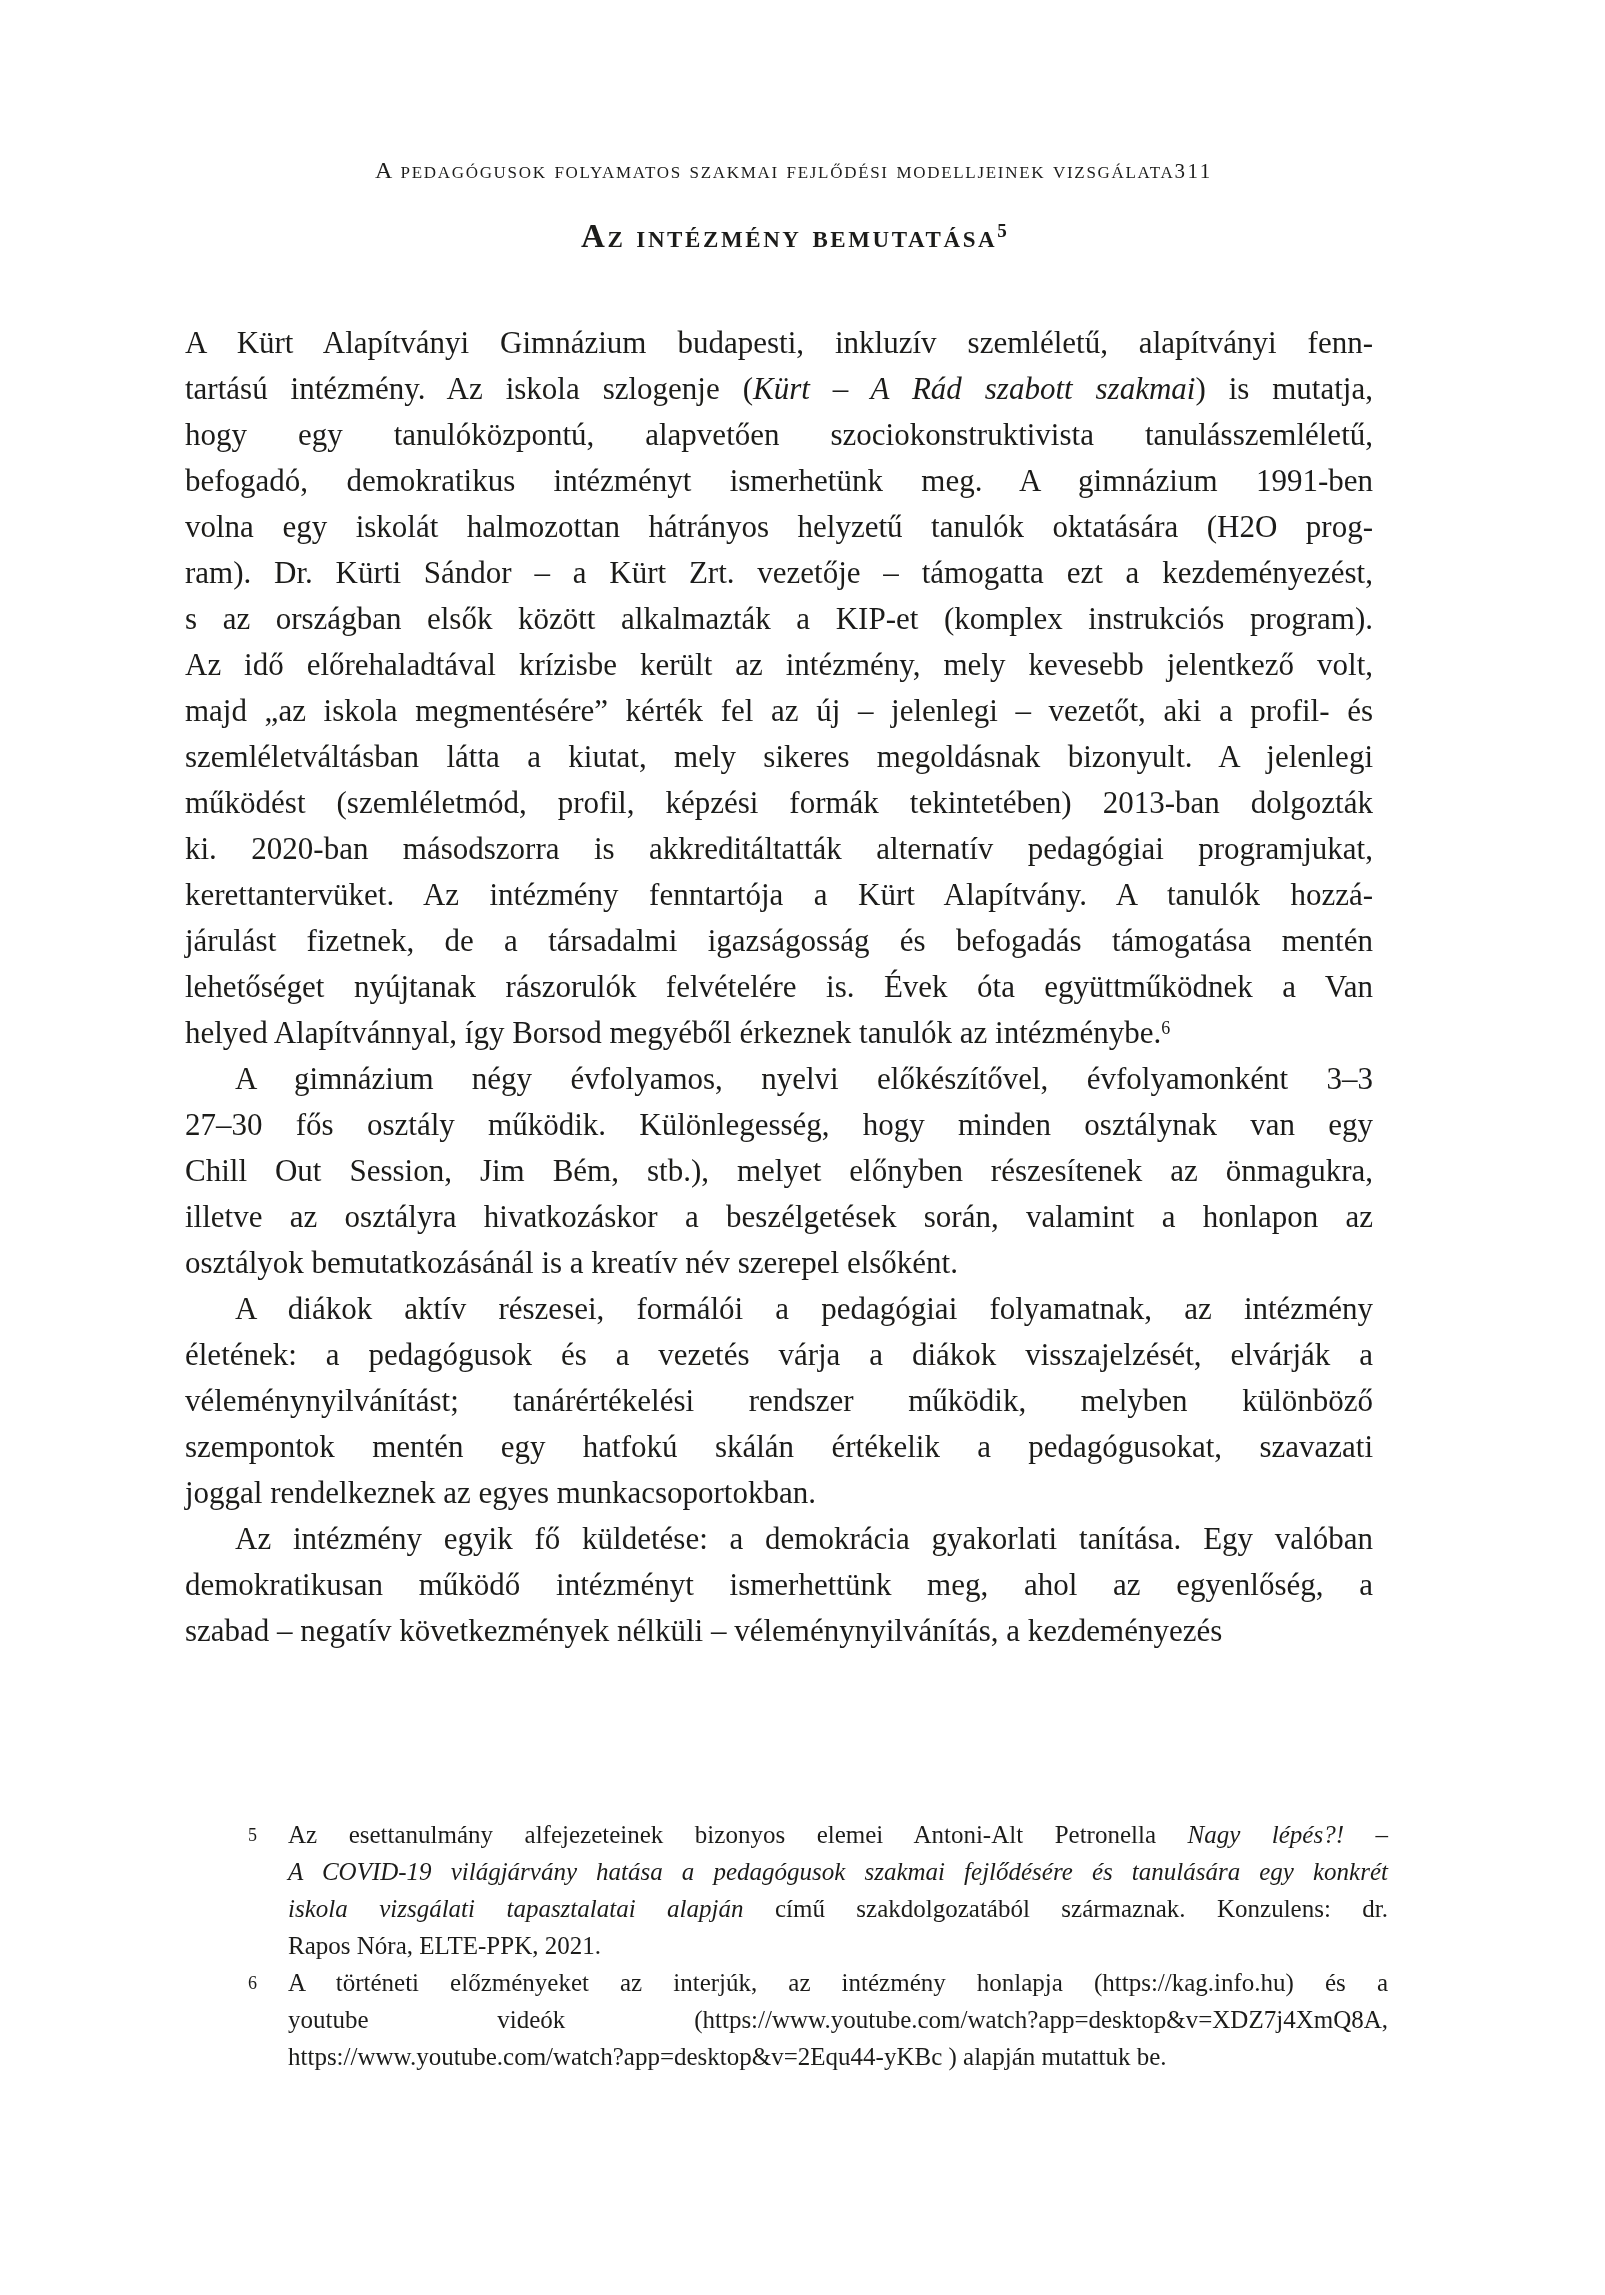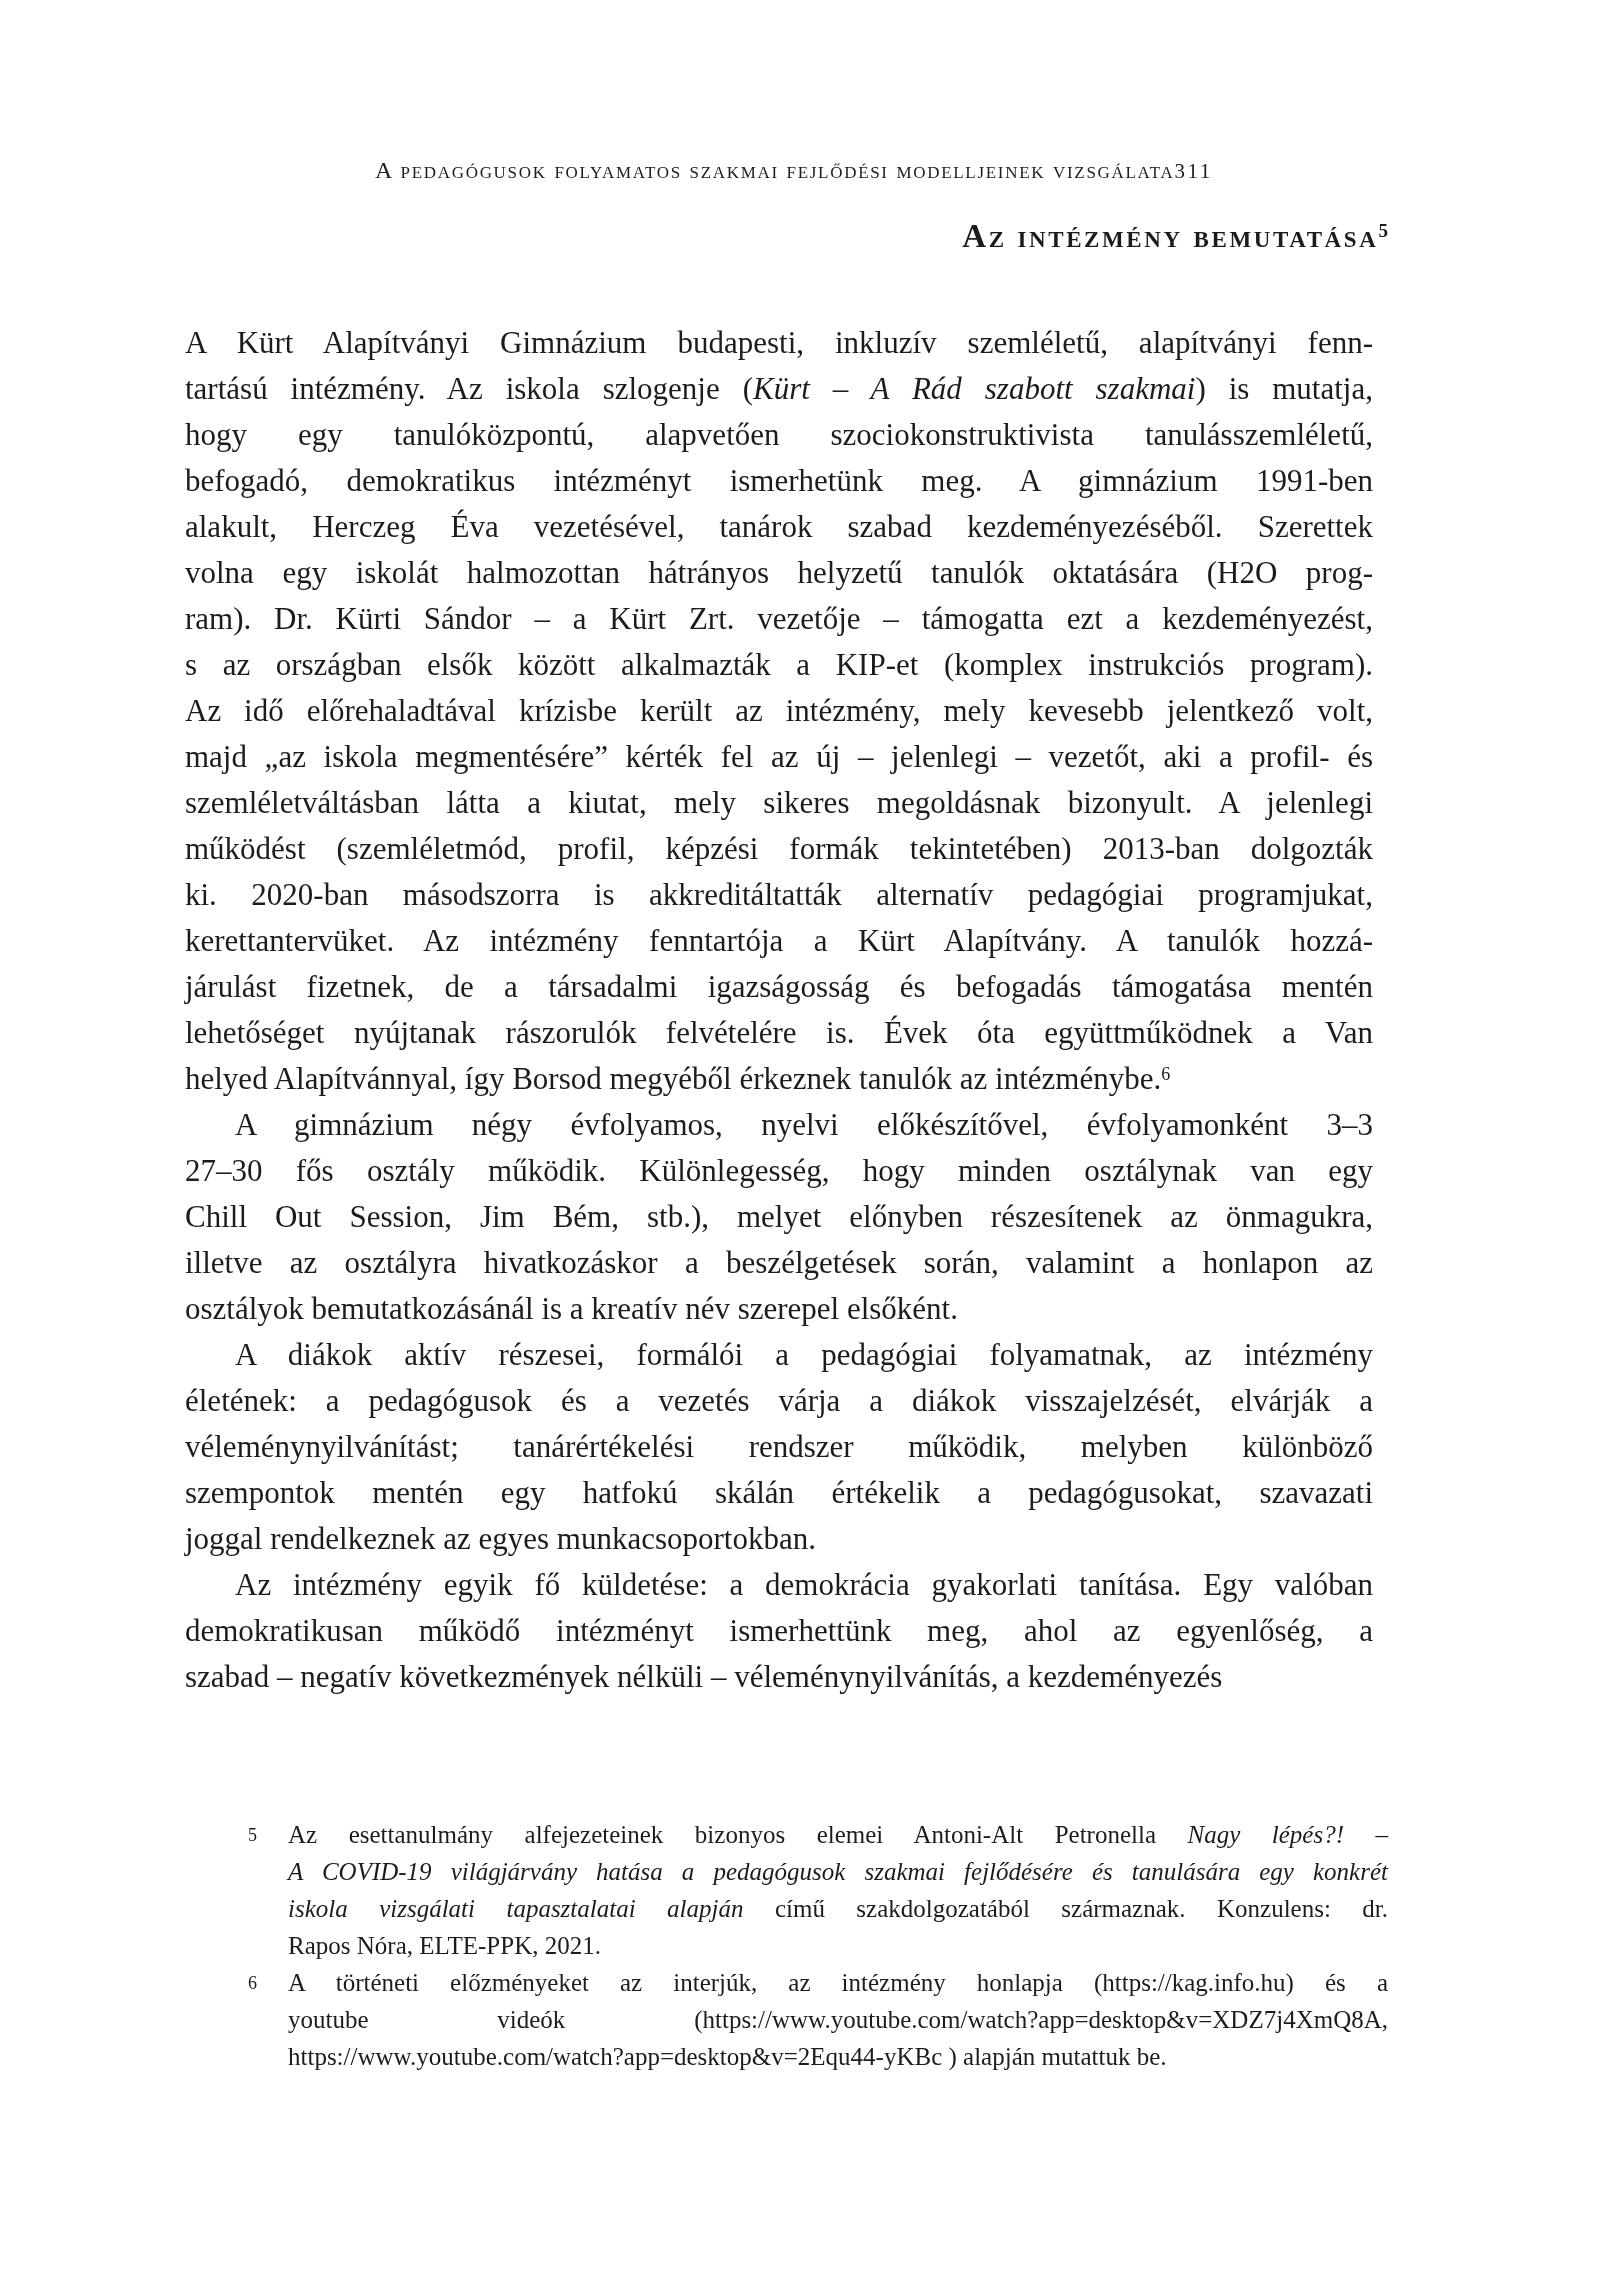--- a/index.html
+++ b/index.html
@@ -35,21 +35,21 @@
     letter-spacing: 2.6px;
     font-size: 21px;
   }
   
   .section-title {
     position: absolute;
     left: 200px;
     top: 218px;
     width: 1188px;
     margin: 0;
-    text-align: right;
+    text-align: center;
     font-size: 33px;
     font-weight: 700;
     font-variant: small-caps;
     letter-spacing: 2.6px;
   }
   .section-title sup {
     font-size: 0.58em;
     line-height: 0;
     vertical-align: baseline;
     position: relative;
@@ -126,21 +126,20 @@
   <h1 class="section-title">
     <span>Az intézmény bemutatása</span><sup>5</sup>
   </h1>
 
   <div class="body-text">
       <div class="para">
         <div class="line"><span>A Kürt Alapítványi Gimnázium budapesti, inkluzív szemléletű, alapítványi fenn-</span></div>
         <div class="line"><span>tartású intézmény. Az iskola szlogenje (</span><i>Kürt – A Rád szabott szakmai</i><span>) is mutatja,</span></div>
         <div class="line"><span>hogy egy tanulóközpontú, alapvetően szociokonstruktivista tanulásszemléletű,</span></div>
         <div class="line"><span>befogadó, demokratikus intézményt ismerhetünk meg. A gimnázium 1991-ben</span></div>
-        <div class="line"><span>alakult, Herczeg Éva vezetésével, tanárok szabad kezdeményezéséből. Szerettek</span></div>
         <div class="line"><span>volna egy iskolát halmozottan hátrányos helyzetű tanulók oktatására (H2O prog-</span></div>
         <div class="line"><span>ram). Dr. Kürti Sándor – a Kürt Zrt. vezetője – támogatta ezt a kezdeményezést,</span></div>
         <div class="line"><span>s az országban elsők között alkalmazták a KIP-et (komplex instrukciós program).</span></div>
         <div class="line"><span>Az idő előrehaladtával krízisbe került az intézmény, mely kevesebb jelentkező volt,</span></div>
         <div class="line"><span>majd „az iskola megmentésére” kérték fel az új – jelenlegi – vezetőt, aki a profil- és</span></div>
         <div class="line"><span>szemléletváltásban látta a kiutat, mely sikeres megoldásnak bizonyult. A jelenlegi</span></div>
         <div class="line"><span>működést (szemléletmód, profil, képzési formák tekintetében) 2013-ban dolgozták</span></div>
         <div class="line"><span>ki. 2020-ban másodszorra is akkreditáltatták alternatív pedagógiai programjukat,</span></div>
         <div class="line"><span>kerettantervüket. Az intézmény fenntartója a Kürt Alapítvány. A tanulók hozzá-</span></div>
         <div class="line"><span>járulást fizetnek, de a társadalmi igazságosság és befogadás támogatása mentén</span></div>

